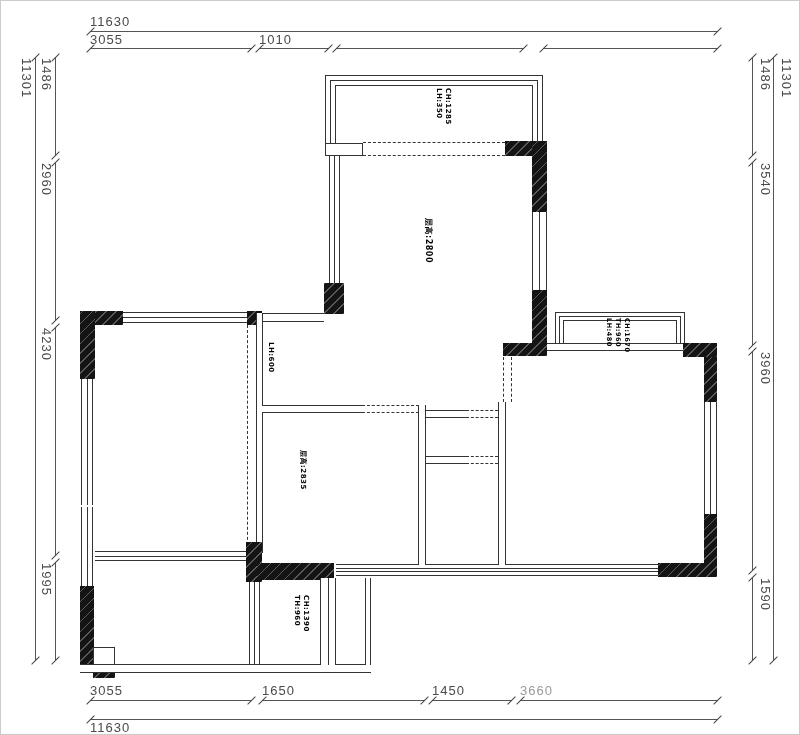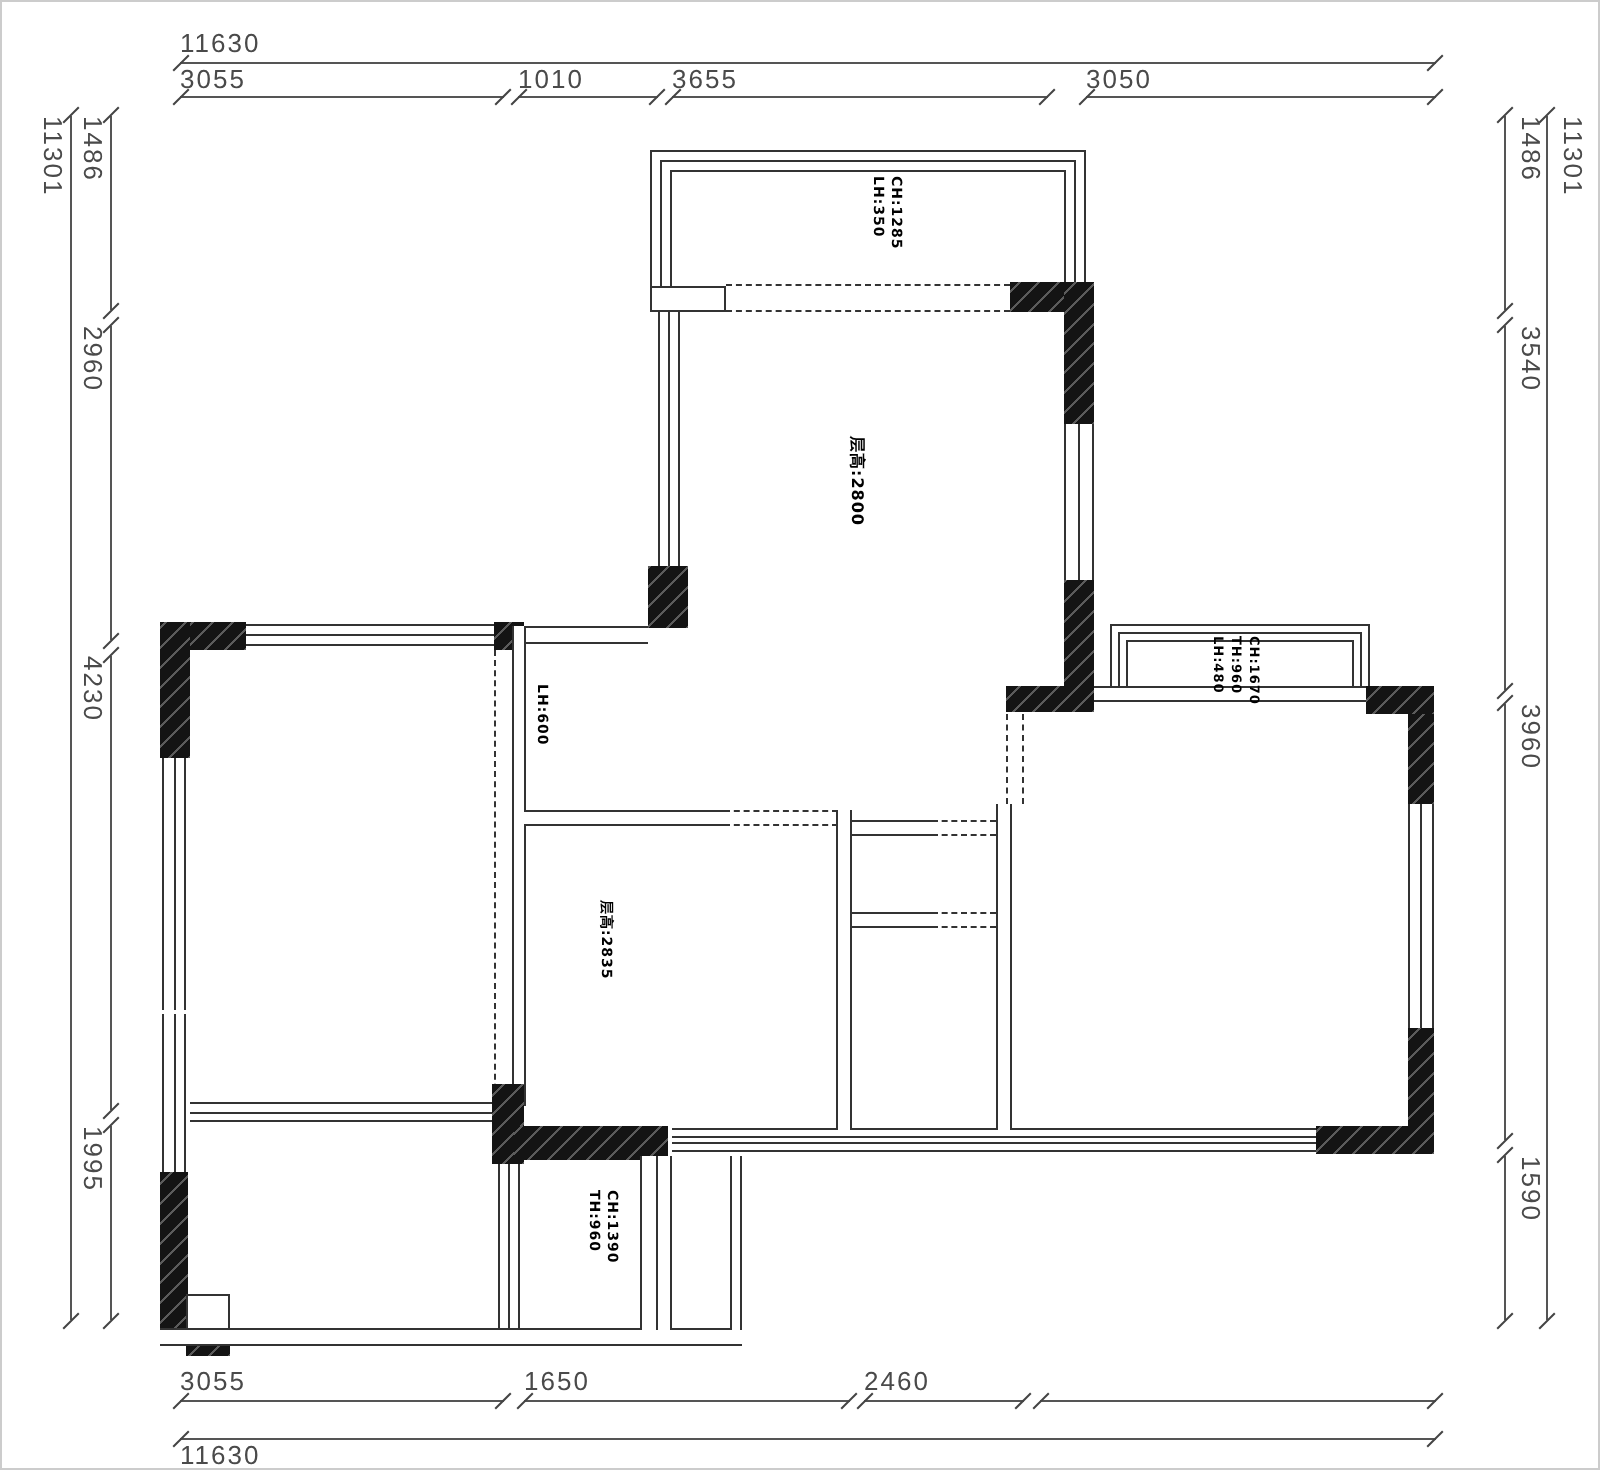--- a/index.html
+++ b/index.html
@@ -182,26 +182,25 @@
       <span class="tick" style="left: -6px; bottom: -1px;"></span>
     </div>
   <div class="dim-v" style="left:752px;top:578px;height:82px;">
       <span class="tick" style="left: -6px; top: -1px;"></span>
       <span class="tick" style="left: -6px; bottom: -1px;"></span>
     </div>
 
   <div class="dlab" style="left:90px;top:15px;width:628px;">11630</div>
   <div class="dlab" style="left:90px;top:33px;width:162px;">3055</div>
   <div class="dlab" style="left:259px;top:33px;width:70px;">1010</div>
-  <div class="dlab" style="left:336px;top:33px;width:188px;">3655</div>
-  <div class="dlab" style="left:543px;top:33px;width:175px;">3050</div>
 
   <div class="dlab" style="left:90px;top:684px;width:162px;">3055</div>
   <div class="dlab" style="left:262px;top:684px;width:163px;">1650</div>
-  <div class="dlab" style="left:432px;top:684px;width:80px;">2460</div>
+  <div class="dlab" style="left:432px;top:684px;width:80px;">1450</div>
+  <div class="dlab faded" style="left:520px;top:684px;width:198px;">3660</div>
   <div class="dlab" style="left:90px;top:721px;width:628px;">11630</div>
 
   <div class="dlab dlab-v" style="left:18px;top:58px;height:602px;">11301</div>
   <div class="dlab dlab-v" style="left:38px;top:58px;height:97px;">1486</div>
   <div class="dlab dlab-v" style="left:38px;top:163px;height:157px;">2960</div>
   <div class="dlab dlab-v" style="left:38px;top:328px;height:227px;">4230</div>
   <div class="dlab dlab-v" style="left:38px;top:563px;height:97px;">1995</div>
 
   <div class="dlab dlab-v" style="left:778px;top:58px;height:602px;">11301</div>
   <div class="dlab dlab-v" style="left:757px;top:58px;height:97px;">1486</div>

